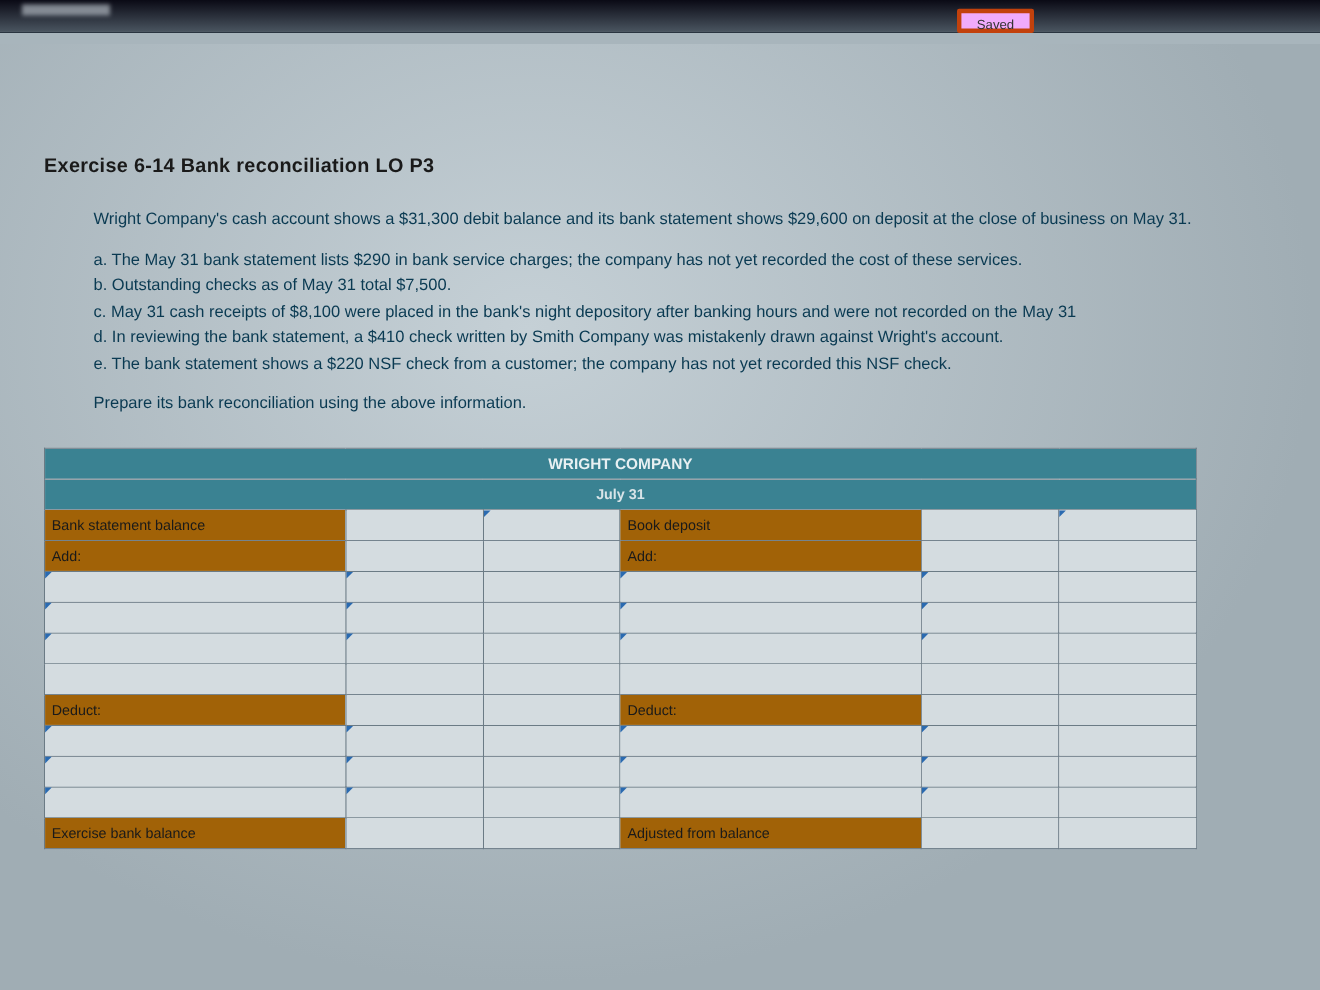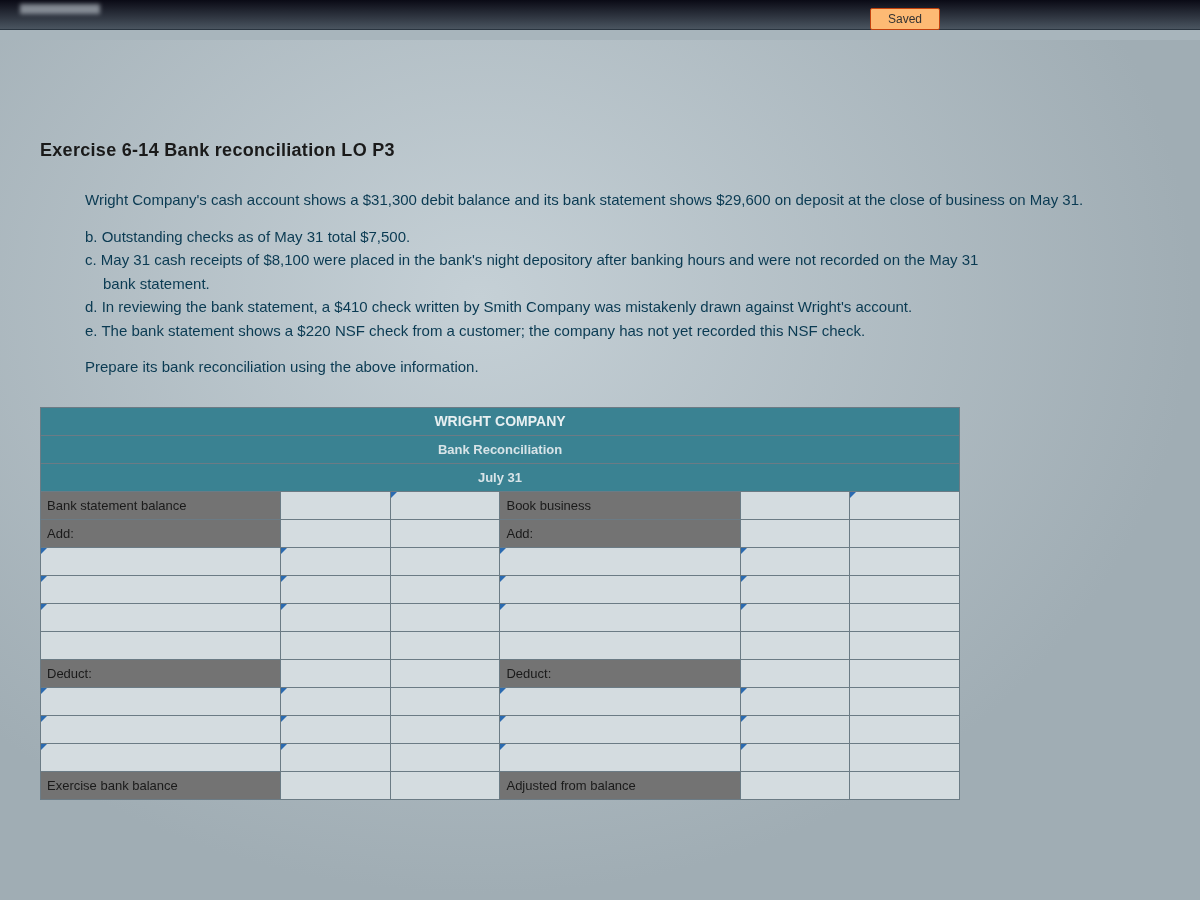--- a/index.html
+++ b/index.html
@@ -28,22 +28,22 @@
     background: #c8d0d8;
     filter: blur(2px);
     opacity: 0.6;
   }
   .saved-badge {
     position: absolute;
     top: 8px;
     left: 870px;
     width: 70px;
     height: 22px;
-    background: #fdba74;
-    border: 1px solid #c2410c;
+    background: #f0abfc;
+    border: 4px solid #c2410c;
     border-radius: 2px;
     text-align: center;
     font-size: 12px;
     line-height: 20px;
     color: #333;
   }
   .page {
     position: absolute;
     top: 40px;
     left: 0;
@@ -64,21 +64,21 @@
     line-height: 1.5;
     color: #0a3a52;
     font-family: Arial, Helvetica, sans-serif;
     margin-left: 45px;
   }
   .problem-text p { margin: 0 0 14px 0; }
   .problem-text .item { margin: 1px 0; }
   .table-wrap {
     margin-top: 28px;
     margin-left: 0;
-    width: 920px;
+    width: 1048px;
   }
   table.recon {
     border-collapse: collapse;
     width: 100%;
     background: #d8e0e4;
     font-size: 13px;
   }
   table.recon td, table.recon th {
     border: 1px solid #6b7b85;
     height: 28px;
@@ -94,21 +94,21 @@
     font-weight: bold;
     font-size: 14px;
   }
   table.recon .hdr-sub {
     background: #3a8292;
     color: #d8e4e8;
     text-align: center;
     font-size: 13px;
   }
   table.recon .label-cell {
-    background: #737373;
+    background: #a16207;
     color: #1a1a1a;
   }
   table.recon .input-cell {
     background: #d4dce0;
   }
   
   .mark::before {
     content: "";
     position: absolute;
     top: 0; left: 0;
@@ -125,54 +125,51 @@
 <div class="screen-edge"></div>
 
 <div class="saved-badge">Saved</div>
 
 <div class="page">
 
   <div class="title">Exercise 6-14 Bank reconciliation LO P3</div>
 
   <div class="problem-text">
     <p>Wright Company's cash account shows a $31,300 debit balance and its bank statement shows $29,600 on deposit at the close of business on May 31.</p>
+    <div class="item">a. The May 31 bank statement lists $290 in bank service charges; the company has not yet recorded the cost of these services.</div>
     <div class="item">b. Outstanding checks as of May 31 total $7,500.</div>
     <div class="item">c. May 31 cash receipts of $8,100 were placed in the bank's night depository after banking hours and were not recorded on the May 31</div>
-    <div class="item" style="padding-left:18px">bank statement.</div>
     <div class="item">d. In reviewing the bank statement, a $410 check written by Smith Company was mistakenly drawn against Wright's account.</div>
     <div class="item">e. The bank statement shows a $220 NSF check from a customer; the company has not yet recorded this NSF check.</div>
     <p style="margin-top:14px">Prepare its bank reconciliation using the above information.</p>
   </div>
 
   <div class="table-wrap">
     <table class="recon">
       <colgroup>
         <col class="col-desc">
           <col class="col-amt1">
           <col class="col-amt2">
         <col class="col-desc">
           <col class="col-amt1">
           <col class="col-amt2">
       </colgroup>
       <tbody>
           <tr>
             <th class="hdr" colspan="6">WRIGHT COMPANY</th>
           </tr>
       <tr>
-            <th class="hdr-sub" colspan="6">Bank Reconciliation</th>
-          </tr>
-      <tr>
             <th class="hdr-sub" colspan="6">July 31</th>
           </tr>
 
       <tr>
         <td class="label-cell">Bank statement balance</td>
         <td class="input-cell"></td>
         <td class="input-cell mark"></td>
-        <td class="label-cell">Book business</td>
+        <td class="label-cell">Book deposit</td>
         <td class="input-cell"></td>
         <td class="input-cell mark"></td>
       </tr>
 
       <tr>
         <td class="label-cell">Add:</td>
         <td class="input-cell"></td>
         <td class="input-cell"></td>
         <td class="label-cell">Add:</td>
         <td class="input-cell"></td>

